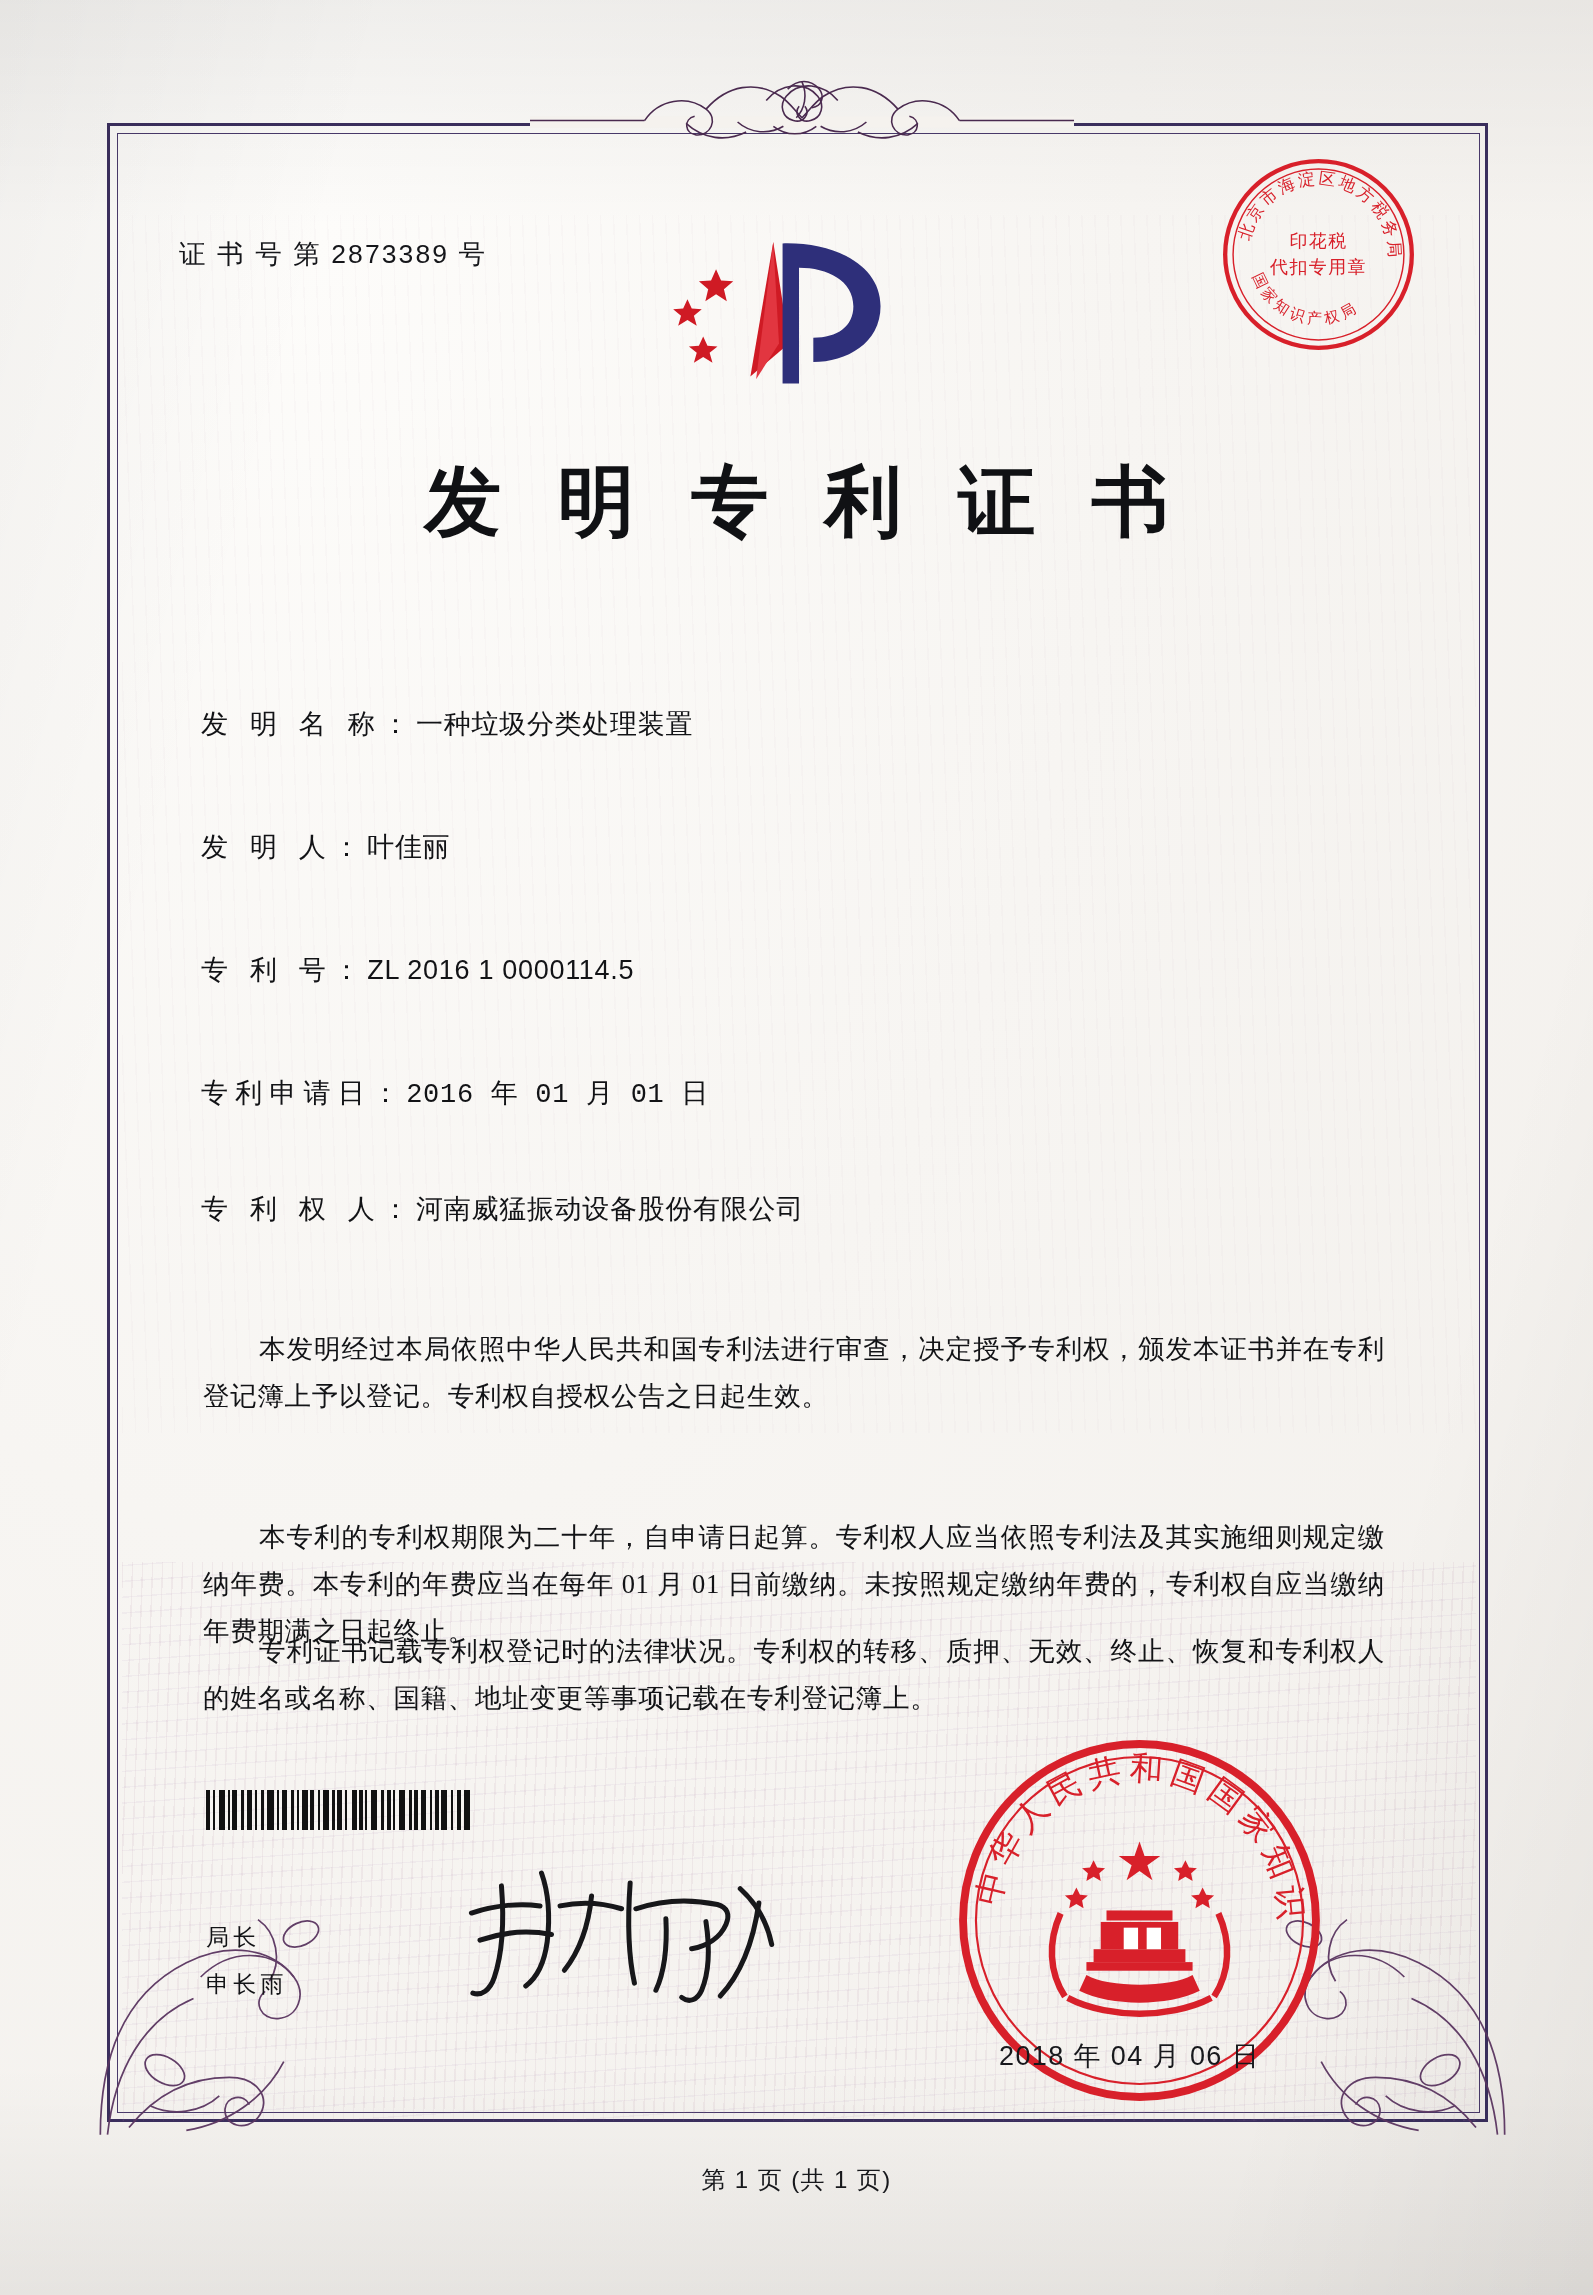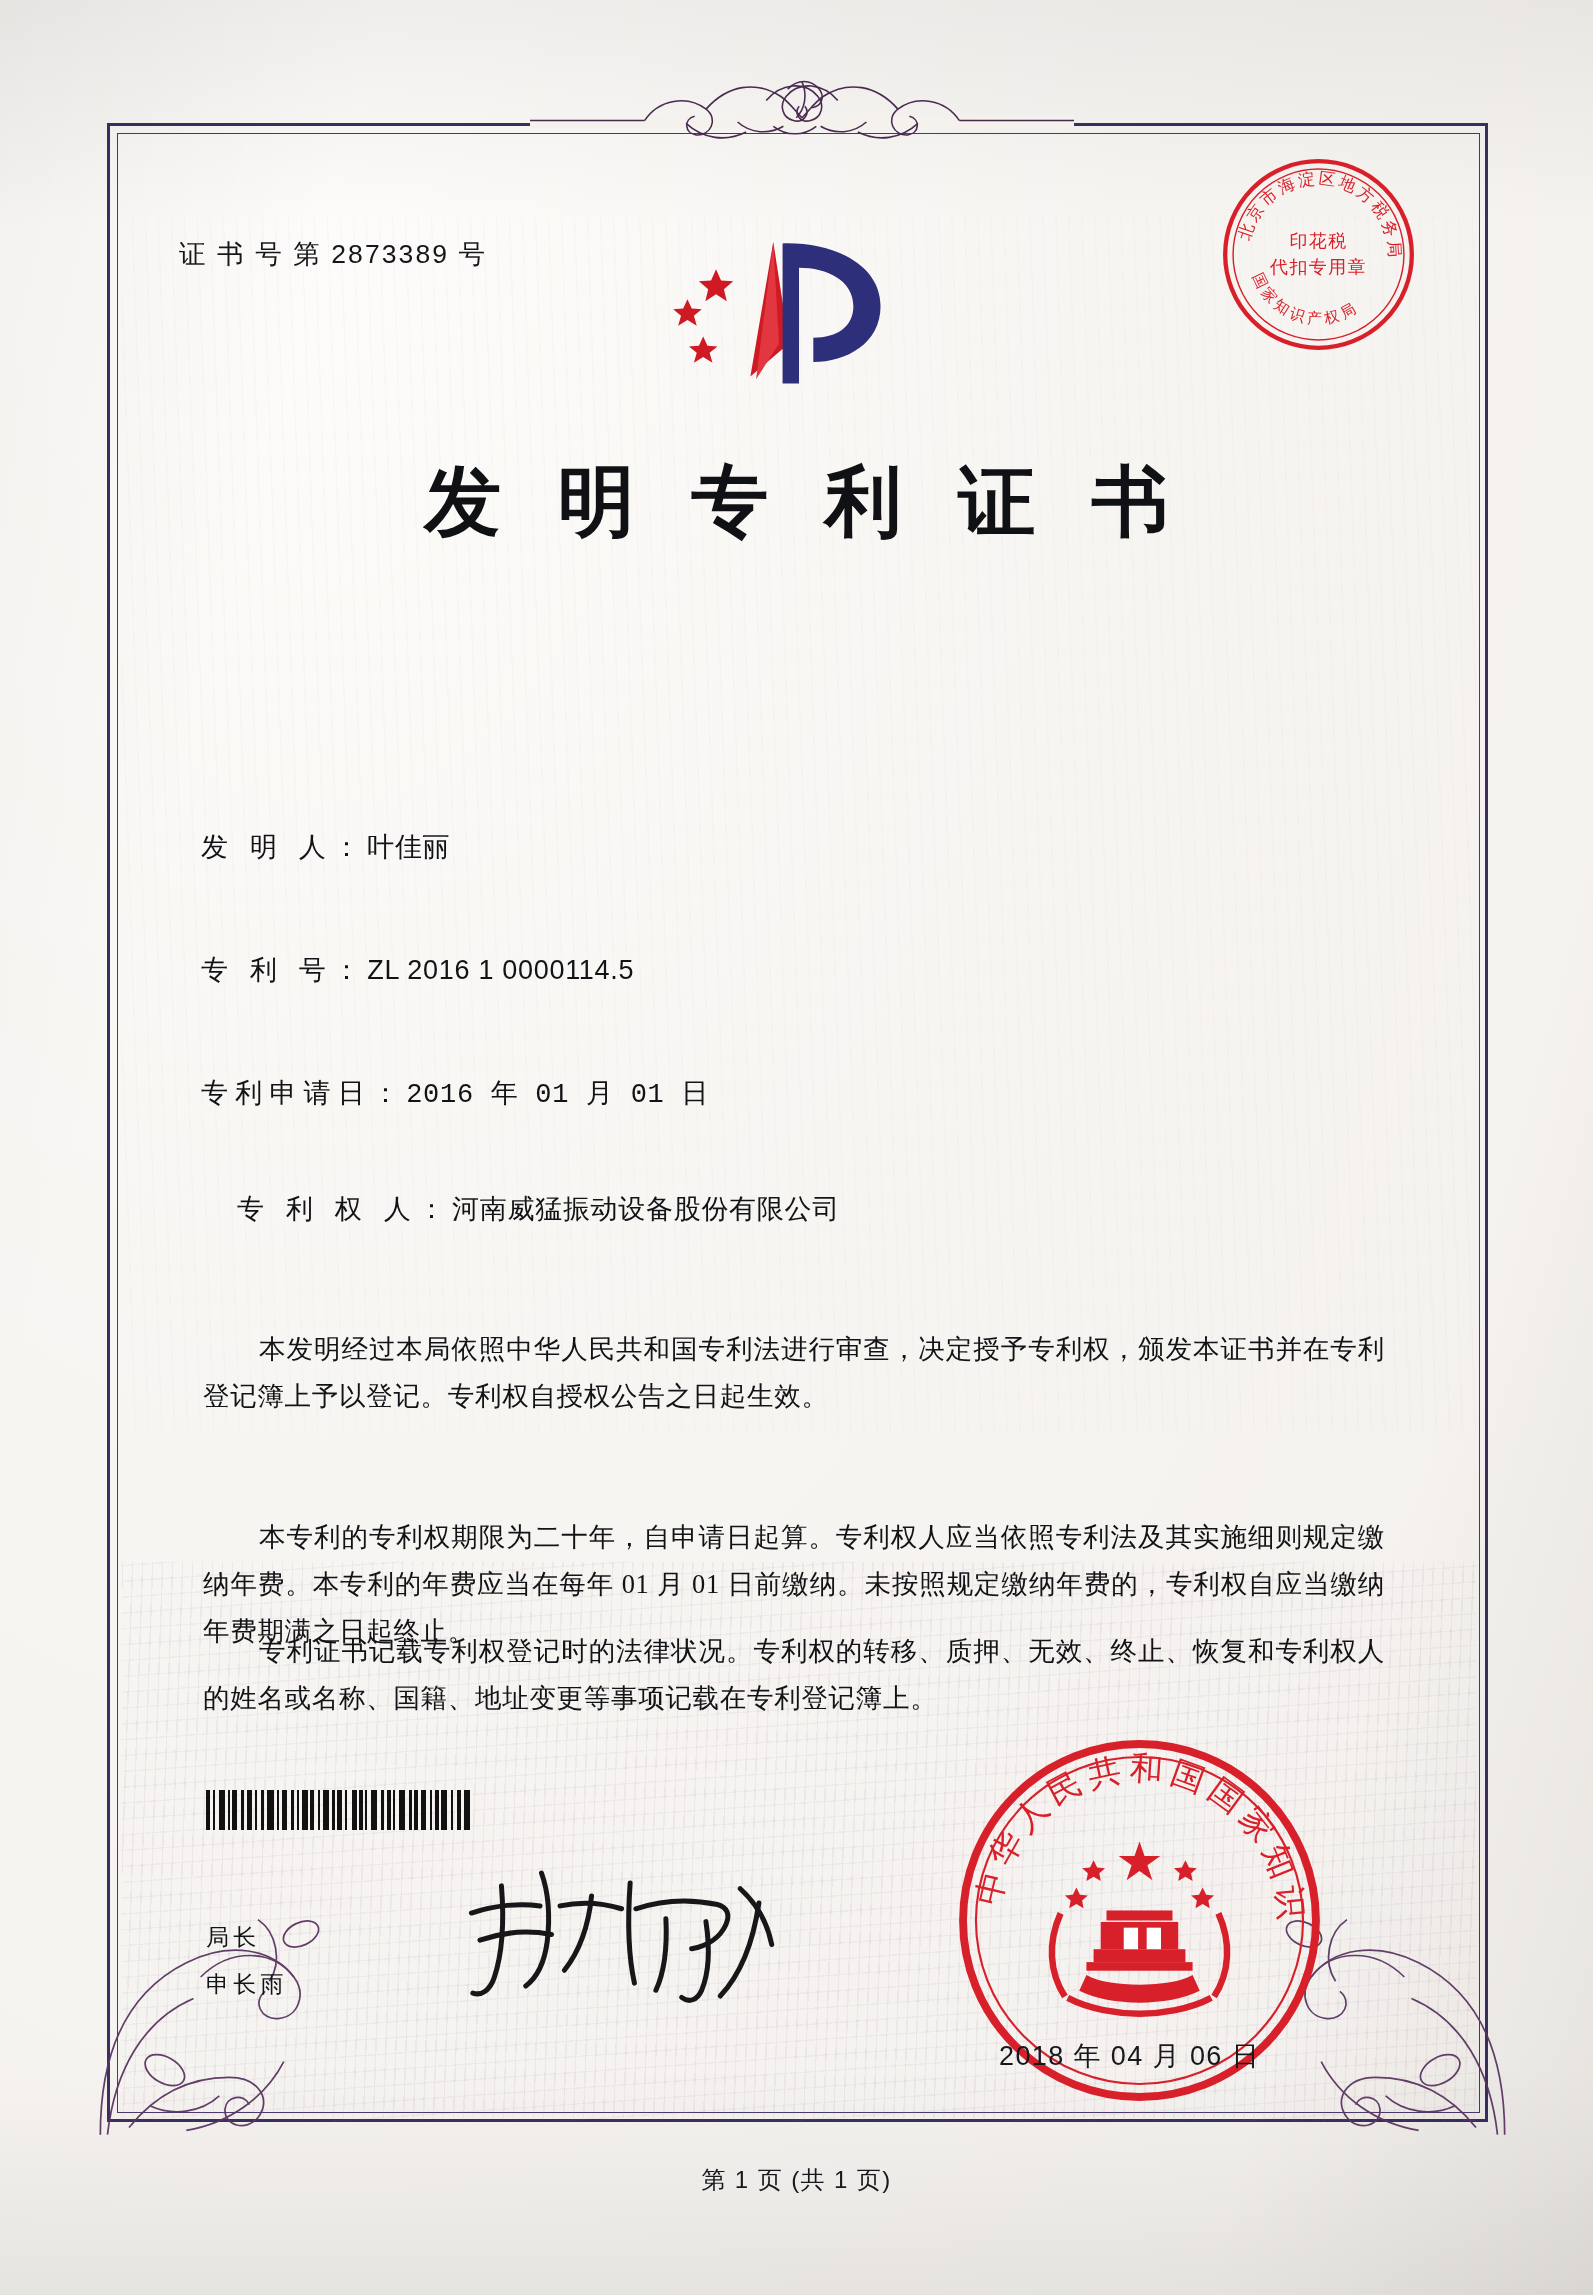--- a/index.html
+++ b/index.html
@@ -150,21 +150,21 @@
     color:#121316;
     white-space: nowrap;
   }
   .field .lbl { letter-spacing: 7.2px; }
   .field .val { letter-spacing: 0.7px; }
 
   .f1 { top: 706px; }
   .f2 { top: 829px; }
   .f3 { top: 952px; }
   .f4 { top: 1075px; font-family: Liberation Mono, monospace; }
-  .f5 { top: 1191px; margin-left: 36px; }
+  .f5 { top: 1191px; }
   .f6 { top: 1308px; }
 
   .para {
     position:absolute;
     left: 203px;
     width: 1182px;
     font-family:"Liberation Serif","DejaVu Serif",serif;
     font-size: 26.5px;
     line-height: 47px;
     color:#121316;
@@ -330,20 +330,23 @@
         <text fill="#d8202a" font-size="21" font-family="'Liberation Sans',sans-serif" letter-spacing="5">
           <textPath href="#taxarc2" startOffset="10%">国家知识产权局</textPath>
         </text>
         <text x="140" y="130" fill="#d8202a" font-size="25" text-anchor="middle" font-family="'Liberation Sans',sans-serif" letter-spacing="2">印花税</text>
         <text x="140" y="166" fill="#d8202a" font-size="25" text-anchor="middle" font-family="'Liberation Sans',sans-serif" letter-spacing="2">代扣专用章</text>
       </svg>
     </div>
 
     <div class="title">发 明 专 利 证 书</div>
 
+    <div class="field f1">
+      <span class="lbl">发 明 名 称：</span><span class="val">一种垃圾分类处理装置</span>
+    </div>
     <div class="field f2">
       <span class="lbl">发 明 人：</span><span class="val">叶佳丽</span>
     </div>
     <div class="field f3">
       <span class="lbl">专 利 号：</span><span class="val">ZL 2016 1 0000114.5</span>
     </div>
     <div class="field f4">
       <span class="lbl">专利申请日：</span><span class="val">2016 年 01 月 01 日</span>
     </div>
     <div class="field f5">

